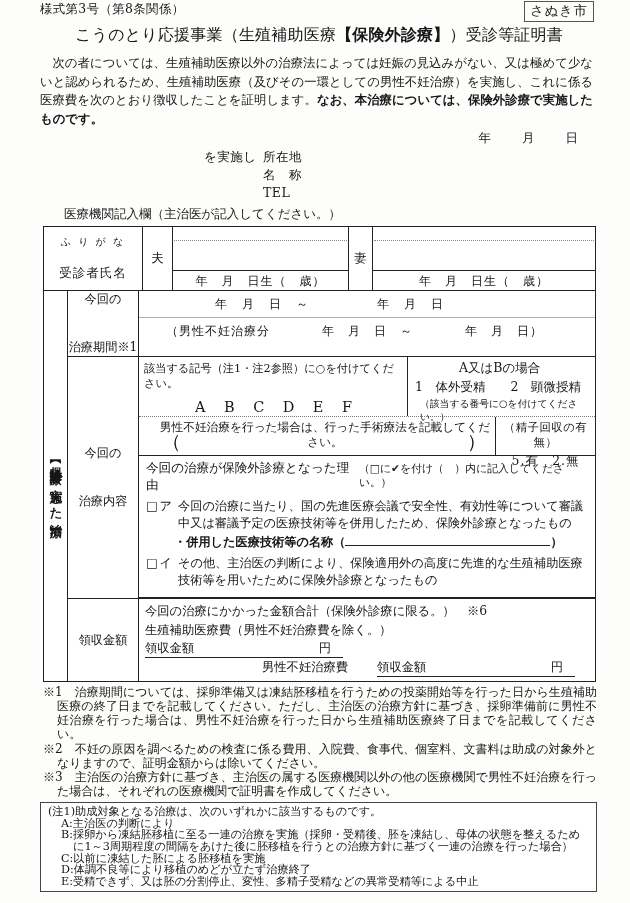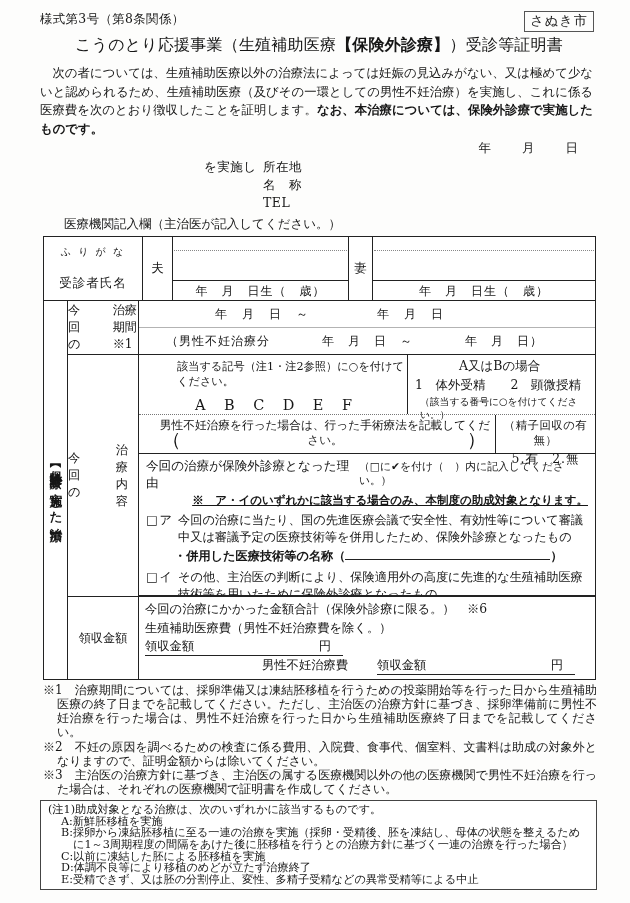--- a/index.html
+++ b/index.html
@@ -1,18 +1,18 @@
 <!DOCTYPE html>
 <html><head>
 <meta charset="utf-8">
 <style>
   html,body{margin:0;padding:0;}
   body{width:630px;height:903px;overflow:hidden;background:#fcfcfb;color:#161616;
        font-family:"DejaVu Serif","Liberation Serif",serif;font-size:12px;}
-  .page{position:relative;width:630px;height:903px;box-sizing:border-box;padding-top:11px;background:#fdfdfc;}
+  .page{position:relative;width:630px;height:903px;box-sizing:border-box;padding-top:1px;background:#fdfdfc;}
 
   
   .top-row{display:flex;justify-content:space-between;align-items:flex-start;padding:0 36px 0 40px;height:24px;}
   .form-no{font-size:12.4px;letter-spacing:.4px;}
   .city-badge{border:1.5px solid #555;padding:0 5px 1px 5px;font-size:13.2px;letter-spacing:1px;
        font-family:"DejaVu Sans","Liberation Sans",sans-serif;}
   .doc-title{text-align:center;font-size:16px;letter-spacing:.2px;height:22px;margin-left:8px;}
   .doc-title .b{font-weight:bold;}
   .intro{margin:7px 37px 0 40px;line-height:18.6px;text-align:justify;font-size:12.4px;}
   .intro .b{font-weight:bold;}
@@ -38,29 +38,29 @@
   .p-furiline{height:13px;border-bottom:1px dotted #888;margin:0 1px;}
   .p-space{flex:1;}
   .p-birth{height:20px;border-top:1px solid #222;text-align:center;font-size:12px;padding-top:2px;box-sizing:border-box;letter-spacing:1px;}
 
   .main{display:flex;}
   .side-col{width:24px;border-right:1px solid #222;display:flex;align-items:center;justify-content:center;box-sizing:border-box;}
   .side-col span{writing-mode:vertical-rl;font-weight:bold;font-size:12.4px;letter-spacing:1.5px;}
   .main-body{flex:1;display:flex;flex-direction:column;}
   .m-row{display:flex;border-bottom:1px solid #222;}
   .m-row.last{border-bottom:none;}
-  .m-label{width:71px;border-right:1px solid #222;display:flex;flex-direction:row;align-items:center;justify-content:center;line-height:17px;font-size:12.2px;box-sizing:border-box;gap:31px;}
+  .m-label{width:71px;border-right:1px solid #222;display:flex;flex-direction:column;align-items:center;justify-content:center;line-height:17px;font-size:12.2px;box-sizing:border-box;gap:31px;}
   .m-content{flex:1;display:flex;flex-direction:column;min-width:0;}
 
   .period-main{height:26px;border-bottom:1px solid #b3b3b3;display:flex;align-items:center;padding-left:76px;letter-spacing:1.5px;}
   .period-male{height:26px;display:flex;align-items:center;padding-left:27px;letter-spacing:1px;}
 
   .code-row{display:flex;border-bottom:1px dotted #777;height:59px;}
   .code-left{width:269px;border-right:1px solid #222;padding:4px 2px 0 5px;box-sizing:border-box;}
-  .code-inst{font-size:11.2px;margin-left:33px;}
+  .code-inst{font-size:11.2px;}
   .code-letters{text-align:center;font-size:14.5px;margin-top:7px;letter-spacing:2px;}
   .code-right{flex:1;padding:3px 0 0 7px;}
   .ab-title{font-size:12.5px;margin-left:44px;}
   .ab-opts{font-size:12.5px;margin-top:2px;}
   .ab-note{font-size:9.8px;margin-top:2px;padding-left:5px;}
 
   .surgery-row{display:flex;border-bottom:1px solid #222;height:38px;}
   .surgery-left{width:341px;border-right:1px solid #222;position:relative;padding-top:3px;box-sizing:border-box;margin-left:16px;}
   .surgery-inst{text-align:center;font-size:11.7px;}
   .paren{position:absolute;bottom:0;font-size:19px;}
@@ -194,21 +194,20 @@
                 <div class="sperm-title">（精子回収の有無）</div>
                 <div class="sperm-opts">5.有　2.無</div>
               </div>
             </div>
 
             <div class="reason-row">
               <div class="reason-l1">
                 <span class="reason-title">今回の治療が保険外診療となった理由</span>
                 <span class="reason-inst">（□に✔を付け（　）内に記入してください。）</span>
               </div>
-              <div class="reason-note">※　ア・イのいずれかに該当する場合のみ、本制度の助成対象となります。</div>
 
               <div class="option">
                 <span class="opt-box">□</span>
                 <span class="opt-kana">ア</span>
                 <span class="opt-text">今回の治療に当たり、国の先進医療会議で安全性、有効性等について審議中又は審議予定の医療技術等を併用したため、保険外診療となったもの</span>
               </div>
               <div class="tech-line">
                 <span>・併用した医療技術等の名称（</span><span class="blank"></span><span>）</span>
               </div>
 
@@ -250,21 +249,21 @@
   </div>
 
   <div class="notes">
     <div class="note-item">※1　治療期間については、採卵準備又は凍結胚移植を行うための投薬開始等を行った日から生殖補助医療の終了日までを記載してください。ただし、主治医の治療方針に基づき、採卵準備前に男性不妊治療を行った場合は、男性不妊治療を行った日から生殖補助医療終了日までを記載してください。</div>
     <div class="note-item">※2　不妊の原因を調べるための検査に係る費用、入院費、食事代、個室料、文書料は助成の対象外となりますので、証明金額からは除いてください。</div>
     <div class="note-item">※3　主治医の治療方針に基づき、主治医の属する医療機関以外の他の医療機関で男性不妊治療を行った場合は、それぞれの医療機関で証明書を作成してください。</div>
   </div>
 
   <div class="note-box">
     <div class="nb-line">(注1)助成対象となる治療は、次のいずれかに該当するものです。</div>
-    <div class="nb-item">A:新鮮胚移植を実施</div>
+    <div class="nb-item">A:主治医の判断により</div>
     <div class="nb-item">B:採卵から凍結胚移植に至る一連の治療を実施（採卵・受精後、胚を凍結し、母体の状態を整えるために1～3周期程度の間隔をあけた後に胚移植を行うとの治療方針に基づく一連の治療を行った場合）</div>
     <div class="nb-item">C:以前に凍結した胚による胚移植を実施</div>
     <div class="nb-item">D:体調不良等により移植のめどが立たず治療終了</div>
     <div class="nb-item">E:受精できず、又は胚の分割停止、変性、多精子受精などの異常受精等による中止</div>
 
   </div>
 
 </div>
 
 </body></html>

